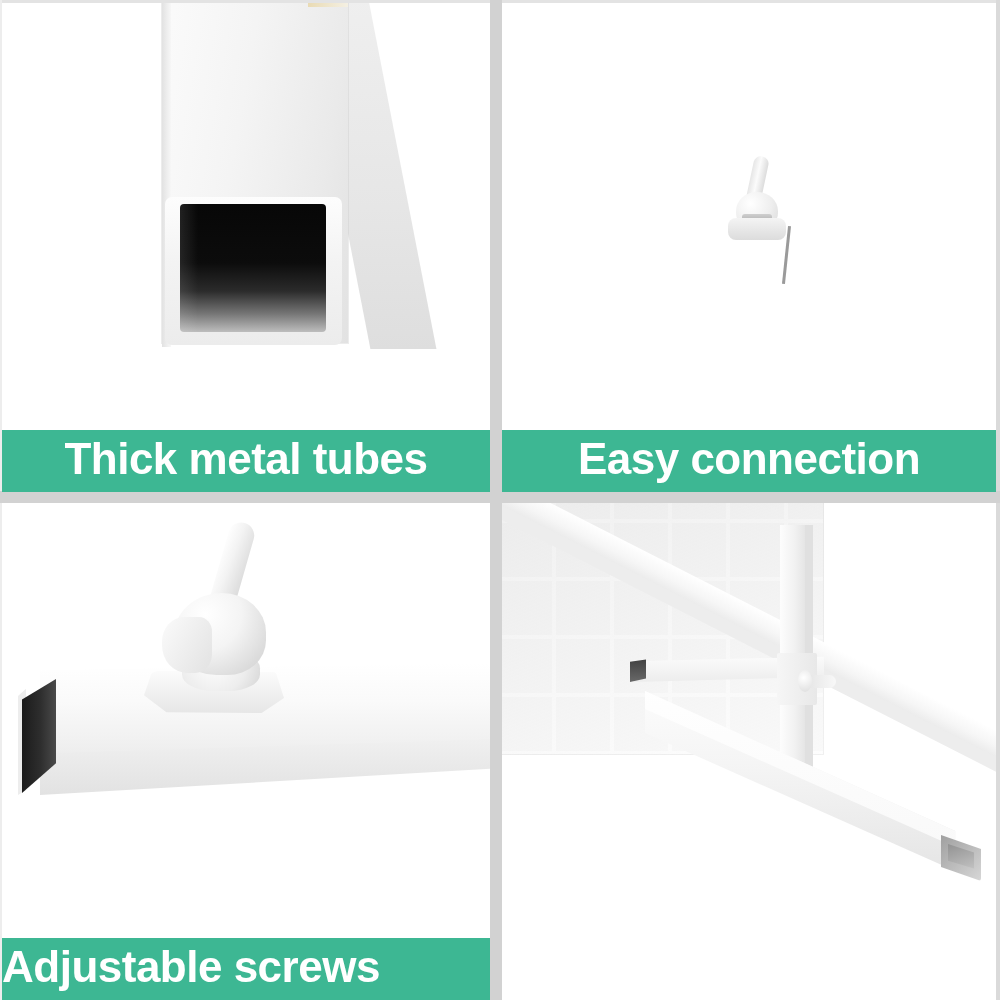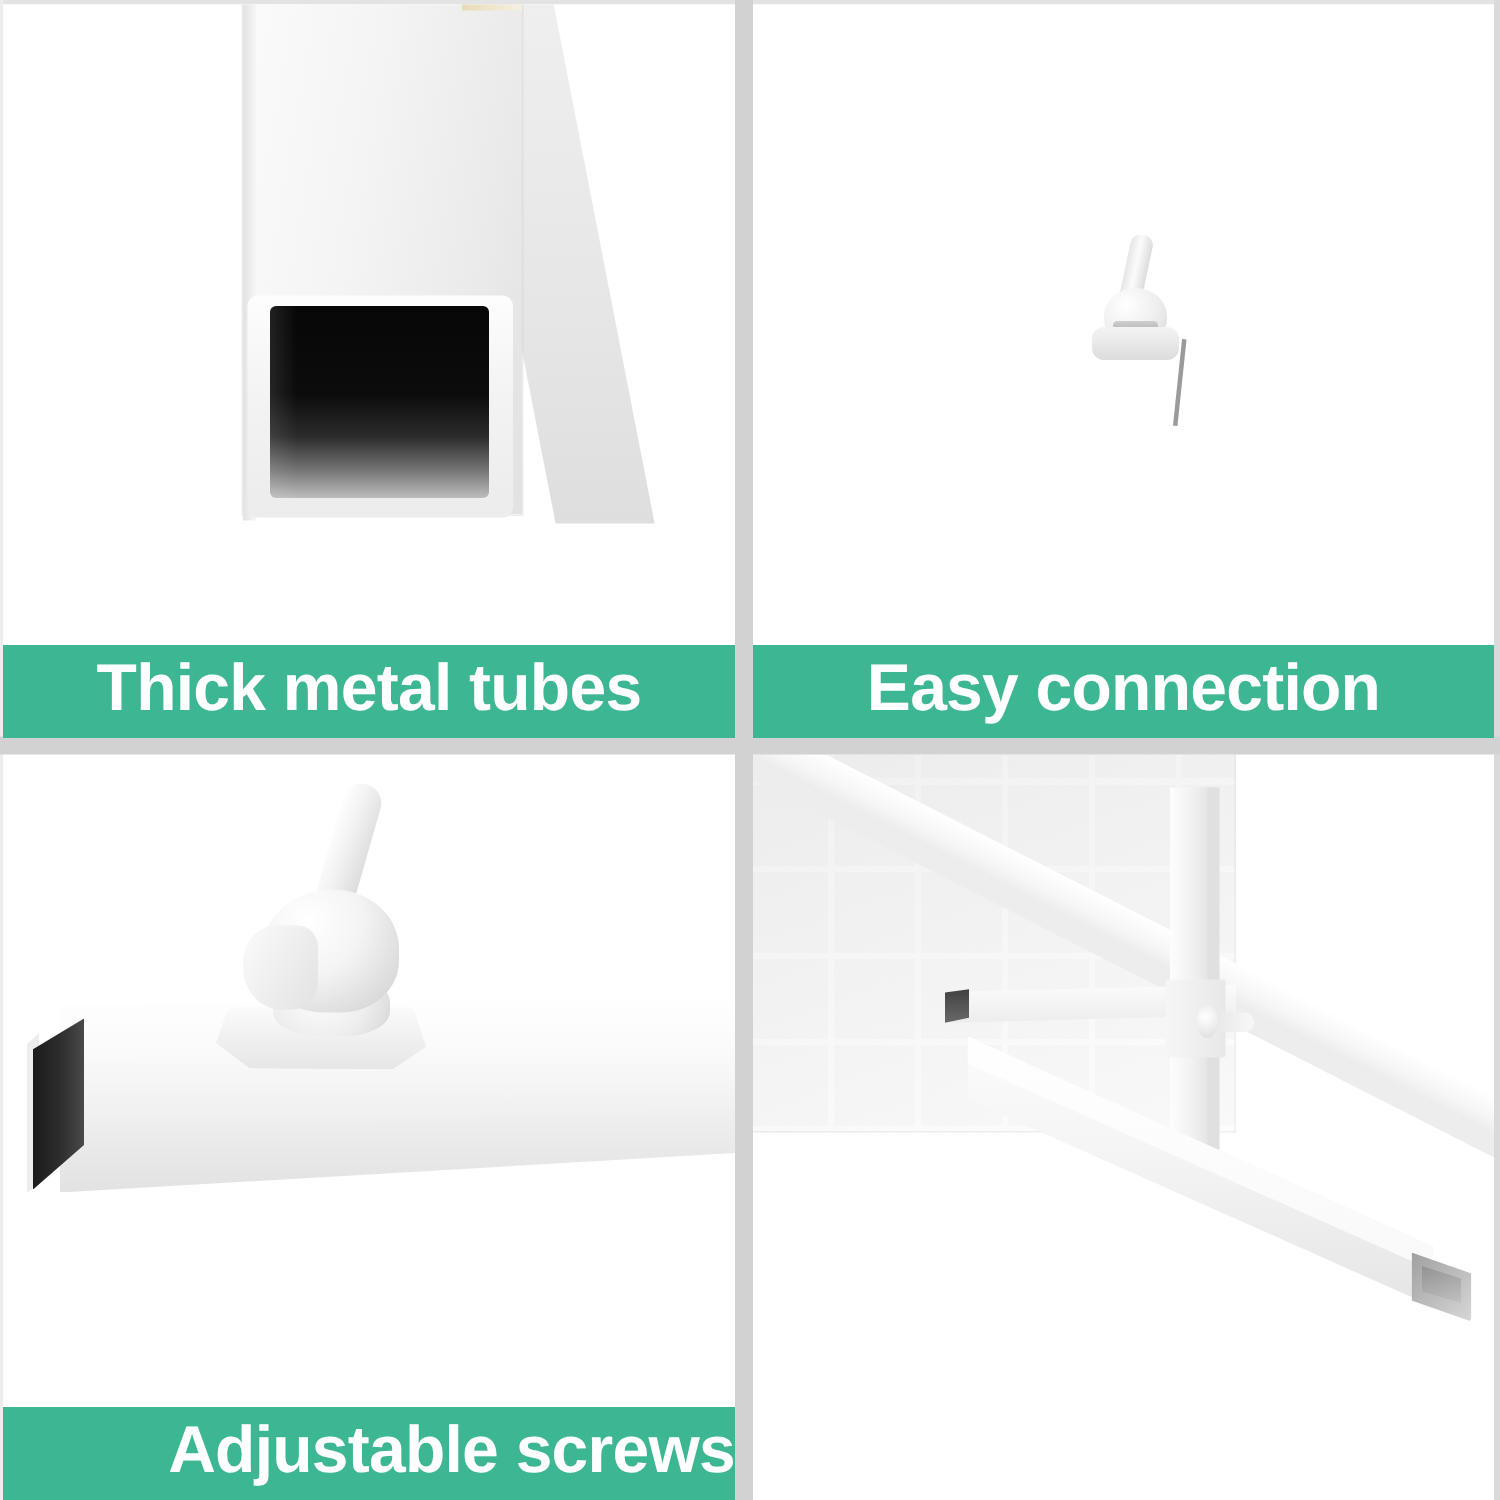--- a/index.html
+++ b/index.html
@@ -24,21 +24,21 @@
   .div-v-top{position:absolute;left:490px;top:0;width:12px;height:500px;background:#d2d2d2;}
   .div-v-bot{position:absolute;left:490px;top:493px;width:12px;height:507px;background:#d2d2d2;}
   .div-h-mid{position:absolute;left:0;top:491px;width:1000px;height:12px;background:#d2d2d2;}
 
   
   .banner{position:absolute;display:flex;align-items:center;
           color:#ffffff;font-weight:bold;letter-spacing:-0.5px;
           font-size:44px;line-height:1;}
   .b-tl{left:2px;  top:430px; width:488px; height:62px; justify-content:center;}
   .b-tr{left:502px;top:430px; width:494px; height:62px; justify-content:center;}
-  .b-bl{left:2px;  top:938px; width:488px; height:62px; justify-content:flex-end;}
+  .b-bl{left:2px;  top:938px; width:488px; height:62px; justify-content:flex-start;}
   .b-br{left:502px;top:938px; width:494px; height:62px; justify-content:center;}
   .b-tl,.b-tr,.b-bl,.b-br{background:#3db793;}
   .banner span{display:block;transform:translateY(-2px);}
 
   
   .tube-body{position:absolute;left:160px;top:-6px;width:186px;height:346px;
      background:linear-gradient(100deg,#fbfbfb 0%,#f4f4f4 40%,#eaeaea 78%,#e2e2e2 100%);
      box-shadow:0 0 0 1px rgba(200,200,200,.35);
      transform:skewX(0deg);}
   .tube-slant{position:absolute;left:300px;top:-6px;width:66px;height:352px;

